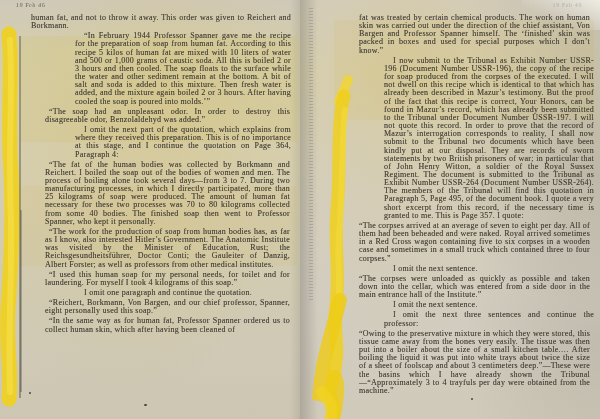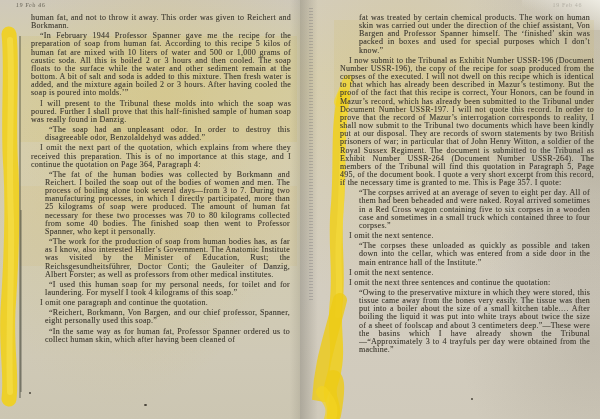--- a/index.html
+++ b/index.html
@@ -27,21 +27,21 @@
   .wash-b{left:20px;top:186px;right:3px;height:80px;background:rgba(208,172,36,0.07);}
   .wash-c{left:34px;top:20px;right:6px;height:100px;background:rgba(208,172,36,0.09);}
   .deco{position:absolute;left:0;top:0;width:300px;height:419px;pointer-events:none;z-index:1;}
   .textcol{position:absolute;z-index:2;text-align:justify;
     font-size:8px;line-height:8.15px;letter-spacing:0.25px;color:#474338;
     text-shadow:0 0 0.5px rgba(70,66,56,0.55);}
   .col-left{left:31px;right:9px;top:14px;}
   .col-right{left:40px;right:6px;top:14px;}
   .para{margin:0 0 2px 0;}
   .para.opening{text-indent:0;}
-  .para.body{text-indent:9px;}
+  .para.body{text-indent:9px;margin-left:44px;}
   .left .para.quote{margin-left:14px;margin-right:1px;text-indent:4px;}
   .right .para.quote{margin-left:19px;margin-right:4px;text-indent:0;}
   .rh{position:absolute;top:2px;z-index:2;font-size:6px;letter-spacing:0.6px;
       color:rgba(70,66,56,0.78);}
   .rh-left{left:16px;transform:skewX(-4deg);}
   .rh-right{right:18px;opacity:0.35;}
   .marginalia{position:absolute;left:9px;top:8px;width:4px;height:294px;z-index:2;opacity:0.65;
     background:repeating-linear-gradient(to bottom, rgba(88,88,100,0.40) 0 1px, transparent 1px 3px);}
   .speck{position:absolute;background:#4a463c;border-radius:50%;z-index:2;}
   .sp1{left:29px;top:392px;width:2px;height:2px;}
@@ -59,21 +59,20 @@
     <div class="wash wash-b"></div>
     <svg class="deco" viewBox="0 0 300 419">
       <path d="M9 34 C 13 70, 7 120, 11 170 C 13 210, 12 250, 8 310 C 6 350, 12 375, 9 399" fill="none" stroke="#f0d020" stroke-width="15" stroke-linecap="round" opacity="0.92"></path>
       <path d="M10 40 C 13 90, 8 150, 11 220 C 12 280, 8 330, 10 392" fill="none" stroke="#f7e14c" stroke-width="6" stroke-linecap="round" opacity="0.6"></path>
       <path d="M20 36 L 20 398" fill="none" stroke="rgba(45,50,40,0.5)" stroke-width="1.4"></path>
       <path d="M21 210 L 21 392" fill="none" stroke="rgba(35,40,32,0.45)" stroke-width="1.2"></path>
     </svg>
     <div class="textcol col-left" id="left-col">
         <p class="para opening">human fat, and not to throw it away. This order was given to Reichert and Borkmann.</p>
         <p class="para body">“In February 1944 Professor Spanner gave me the recipe for the preparation of soap from human fat. According to this recipe 5 kilos of human fat are mixed with 10 liters of water and 500 or 1,000 grams of caustic soda. All this is boiled 2 or 3 hours and then cooled. The soap floats to the surface while the water and other sediment remain at the bottom. A bit of salt and soda is added to this mixture. Then fresh water is added, and the mixture again boiled 2 or 3 hours. After having cooled the soap is poured into molds.’”</p>
-        <p class="para body">I will present to the Tribunal these molds into which the soap was poured. Further I shall prove that this half-finished sample of human soap was really found in Danzig.</p>
         <p class="para quote">“The soap had an unpleasant odor. In order to destroy this disagreeable odor, Benzolaldehyd was added.”</p>
         <p class="para body">I omit the next part of the quotation, which explains from where they received this preparation. This is of no importance at this stage, and I continue the quotation on Page 364, Paragraph 4:</p>
         <p class="para quote">“The fat of the human bodies was collected by Borkmann and Reichert. I boiled the soap out of the bodies of women and men. The process of boiling alone took several days—from 3 to 7. During two manufacturing processes, in which I directly participated, more than 25 kilograms of soap were produced. The amount of human fat necessary for these two processes was 70 to 80 kilograms collected from some 40 bodies. The finished soap then went to Professor Spanner, who kept it personally.</p>
         <p class="para quote">“The work for the production of soap from human bodies has, as far as I know, also interested Hitler’s Government. The Anatomic Institute was visited by the Minister of Education, Rust; the Reichsgesundheitsführer, Doctor Conti; the Gauleiter of Danzig, Albert Forster; as well as professors from other medical institutes.</p>
         <p class="para quote">“I used this human soap for my personal needs, for toilet and for laundering. For myself I took 4 kilograms of this soap.”</p>
         <p class="para body">I omit one paragraph and continue the quotation.</p>
         <p class="para quote">“Reichert, Borkmann, Von Bargen, and our chief professor, Spanner, eight personally used this soap.”</p>
         <p class="para quote">“In the same way as for human fat, Professor Spanner ordered us to collect human skin, which after having been cleaned of</p>
       </div>
     <div class="speck sp1"></div>
@@ -90,21 +89,21 @@
       <path d="M44 96 C 36 130, 41 170, 37 210 C 34 245, 40 270, 36 305 C 33 335, 42 352, 31 385 C 27 400, 37 405, 33 417" fill="none" stroke="#efcf1e" stroke-width="13" stroke-linecap="round" opacity="0.88"></path>
       <path d="M45 110 C 41 150, 43 190, 39 235 C 37 265, 41 285, 38 315" fill="none" stroke="#f6dd3e" stroke-width="6" stroke-linecap="round" opacity="0.55"></path>
       <path d="M40 300 C 30 340, 21 362, 19 400 C 28 372, 44 362, 34 415" fill="none" stroke="#eecb15" stroke-width="14" stroke-linecap="round" opacity="0.8"></path>
       <path d="M22 392 C 30 402, 34 408, 30 419" fill="none" stroke="#f2d322" stroke-width="12" stroke-linecap="round" opacity="0.7"></path>
     </svg>
     <div class="textcol col-right" id="right-col">
         <p class="para quote">fat was treated by certain chemical products. The work on human skin was carried out under the direction of the chief assistant, Von Bargen and Professor Spanner himself. The ‘finished’ skin was packed in boxes and used for special purposes which I don’t know.”</p>
         <p class="para body">I now submit to the Tribunal as Exhibit Number USSR-196 (Document Number USSR-196), the copy of the recipe for soap produced from the corpses of the executed. I will not dwell on this recipe which is identical to that which has already been described in Mazur’s testimony. But the proof of the fact that this recipe is correct, Your Honors, can be found in Mazur’s record, which has already been submitted to the Tribunal under Document Number USSR-197. I will not quote this record. In order to prove that the record of Mazur’s interrogation corresponds to reality, I shall now submit to the Tribunal two documents which have been kindly put at our disposal. They are records of sworn statements by two British prisoners of war; in particular that of John Henry Witton, a soldier of the Royal Sussex Regiment. The document is submitted to the Tribunal as Exhibit Number USSR-264 (Document Number USSR-264). The members of the Tribunal will find this quotation in Paragraph 5, Page 495, of the document book. I quote a very short excerpt from this record, if the necessary time is granted to me. This is Page 357. I quote:</p>
         <p class="para quote">“The corpses arrived at an average of seven to eight per day. All of them had been beheaded and were naked. Royal arrived sometimes in a Red Cross wagon containing five to six corpses in a wooden case and sometimes in a small truck which contained three to four corpses.”</p>
         <p class="para body">I omit the next sentence.</p>
-        <p class="para quote">“The corpses these unloaded as quickly as possible and taken down into the cellar, which was entered from a side door in the main entrance hall of the Institute.”</p>
+        <p class="para quote">“The corpses were unloaded as quickly as possible and taken down into the cellar, which was entered from a side door in the main entrance hall of the Institute.”</p>
         <p class="para body">I omit the next sentence.</p>
-        <p class="para body">I omit the next three sentences and continue the quotation:</p>
+        <p class="para body">I omit the next three sentences and continue the professor:</p>
         <p class="para quote">“Owing to the preservative mixture in which they were stored, this tissue came away from the bones very easily. The tissue was then put into a boiler about the size of a small kitchen table.… After boiling the liquid it was put into white trays about twice the size of a sheet of foolscap and about 3 centimeters deep.”—These were the basins which I have already shown the Tribunal—“Approximately 3 to 4 trayfuls per day were obtained from the machine.”</p>
       </div>
     <div class="speck sp3"></div>
   </div>
 
 </div>
 
 </body></html>

